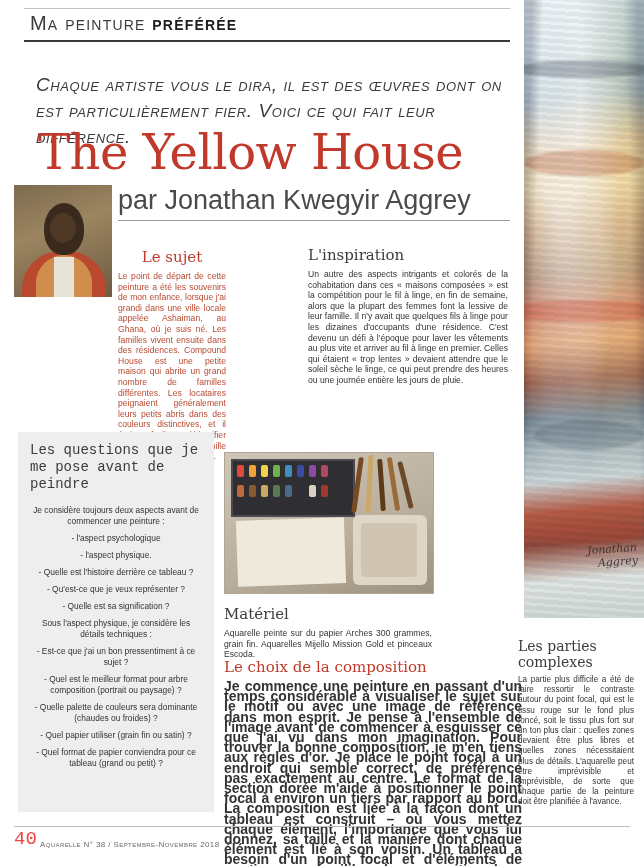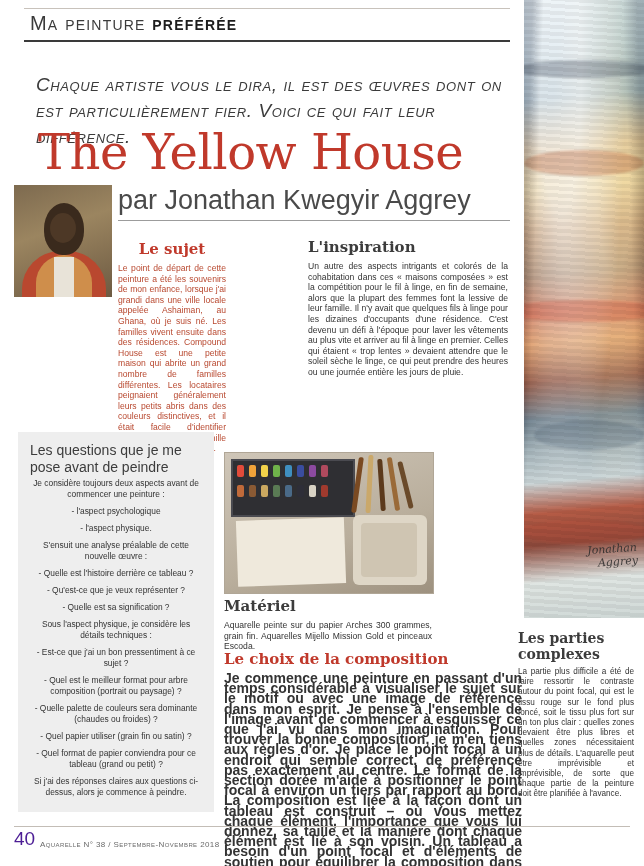--- a/index.html
+++ b/index.html
@@ -80,21 +80,21 @@
   }
   .p-face{position:absolute;left:30px;top:18px;width:40px;height:52px;border-radius:50% 50% 46% 46%;background:#3a2a1d;}
   .p-hi{position:absolute;left:36px;top:28px;width:26px;height:30px;border-radius:50%;background:#4d3826;}
   .p-body{position:absolute;left:8px;top:66px;width:84px;height:50px;background:#b9482f;border-radius:38px 38px 0 0;}
   .p-body2{position:absolute;left:22px;top:70px;width:56px;height:46px;background:#cf8e4b;border-radius:30px 30px 0 0;}
   .p-shirt{position:absolute;left:40px;top:72px;width:20px;height:44px;background:#e8e3d8;}
 
   
   .col-h{
     font-family:"DejaVu Serif", serif;
-    color:#c0392b;font-size:15px;line-height:18px;margin:0 0 5px 0;font-weight:700;
+    color:#c0392b;font-size:15px;line-height:18px;margin:8px 0 5px 0;font-weight:400;
   }
   .col-h.dark{color:#3c3c3c;}
   .body-red{
     font-family:"Liberation Sans", sans-serif;
     font-size:8.6px;line-height:10.6px;color:#b8482f;text-align:justify;
   }
   .body-dark{
     font-family:"Liberation Sans", sans-serif;
     font-size:8.6px;line-height:10.6px;color:#333;text-align:justify;
   }
@@ -103,22 +103,22 @@
   .sec-subject{position:absolute;left:118px;top:240px;width:108px;}
   .sec-subject .col-h{text-align:center;}
   .sec-inspiration{position:absolute;left:308px;top:238px;width:200px;}
 
   
   .qbox{
     position:absolute;left:18px;top:432px;width:196px;height:380px;
     background:#eeeeee;padding:10px 12px;box-sizing:border-box;
   }
   .qbox h3{
-    font-family:Liberation Sans, sans-serif;color:#3c3c3c;font-weight:400;
-    font-size:14px;line-height:17px;margin:0 0 2px 0;
+    font-family:Liberation Mono, monospace;color:#3c3c3c;font-weight:400;
+    font-size:14px;line-height:17px;margin:0 0 12px 0;
   }
   .qbox .body-dark{font-size:8.4px;line-height:11px;text-align:center;}
 
   
   .matphoto{
     position:absolute;left:224px;top:452px;width:208px;height:140px;
     background:linear-gradient(160deg,#cfc6b8 0%,#b9ae9c 60%,#9d917f 100%);
     overflow:hidden;border:1px solid #b0a696;
   }
   .mat-tray{position:absolute;left:6px;top:6px;width:120px;height:54px;background:#2f2f33;border:2px solid #4a4a50;}
@@ -134,21 +134,21 @@
   .sec-compo .body-dark{font-size:14px;line-height:10.2px;font-weight:bold;}
 
   .sec-complex{position:absolute;left:518px;top:630px;width:116px;}
   .sec-complex .col-h{font-size:14px;line-height:16px;}
   .sec-complex .body-dark{font-size:8.2px;line-height:10.2px;}
 
   
   .footrule{position:absolute;left:14px;top:826px;width:616px;height:1px;background:#c3bdb6;}
   .folio{
     position:absolute;left:14px;top:828px;
-    font-family:Liberation Sans, sans-serif;font-size:19px;color:#4c1d95;
+    font-family:Liberation Mono, monospace;font-size:19px;color:#ef4444;
   }
   .foot-meta{
     position:absolute;left:40px;top:840px;
     font-family:"Liberation Sans", sans-serif;font-size:8px;color:#6a6a6a;
     font-variant:small-caps;letter-spacing:.4px;
   }
 </style>
 </head>
 <body>
 
@@ -193,31 +193,29 @@
     <h2 class="col-h dark">L'inspiration</h2>
     <div class="body-dark">Un autre des aspects intrigants et colorés de la cohabitation dans ces « maisons composées » est la compétition pour le fil à linge, en fin de semaine, alors que la plupart des femmes font la lessive de leur famille. Il n'y avait que quelques fils à linge pour les dizaines d'occupants d'une résidence. C'est devenu un défi à l'époque pour laver les vêtements au plus vite et arriver au fil à linge en premier. Celles qui étaient « trop lentes » devaient attendre que le soleil sèche le linge, ce qui peut prendre des heures ou une journée entière les jours de pluie.</div>
   </div>
 
   <div class="qbox">
     <h3>Les questions que je me pose avant de peindre</h3>
     <div class="body-dark">
       <p>Je considère toujours deux aspects avant de commencer une peinture :</p>
       <p>- l'aspect psychologique</p>
       <p>- l'aspect physique.</p>
-      <p>S'ensuit une analyse préalable de cette nouvelle œuvre :</p>
       <p>- Quelle est l'histoire derrière ce tableau ?</p>
       <p>- Qu'est-ce que je veux représenter ?</p>
       <p>- Quelle est sa signification ?</p>
       <p>Sous l'aspect physique, je considère les détails techniques :</p>
       <p>- Est-ce que j'ai un bon pressentiment à ce sujet ?</p>
       <p>- Quel est le meilleur format pour arbre composition (portrait ou paysage) ?</p>
       <p>- Quelle palette de couleurs sera dominante (chaudes ou froides) ?</p>
       <p>- Quel papier utiliser (grain fin ou satin) ?</p>
       <p>- Quel format de papier conviendra pour ce tableau (grand ou petit) ?</p>
-      <p>Si j'ai des réponses claires aux questions ci-dessus, alors je commence à peindre.</p>
     </div>
   </div>
 
   <div class="matphoto">
     <div class="mat-tray"></div>
     <div class="mat-dot" style="left:12px;top:12px;background:#e24b3a;"></div>
     <div class="mat-dot" style="left:24px;top:12px;background:#f0a33a;"></div>
     <div class="mat-dot" style="left:36px;top:12px;background:#f2d24a;"></div>
     <div class="mat-dot" style="left:48px;top:12px;background:#6fb24a;"></div>
     <div class="mat-dot" style="left:60px;top:12px;background:#3f8fc0;"></div>

